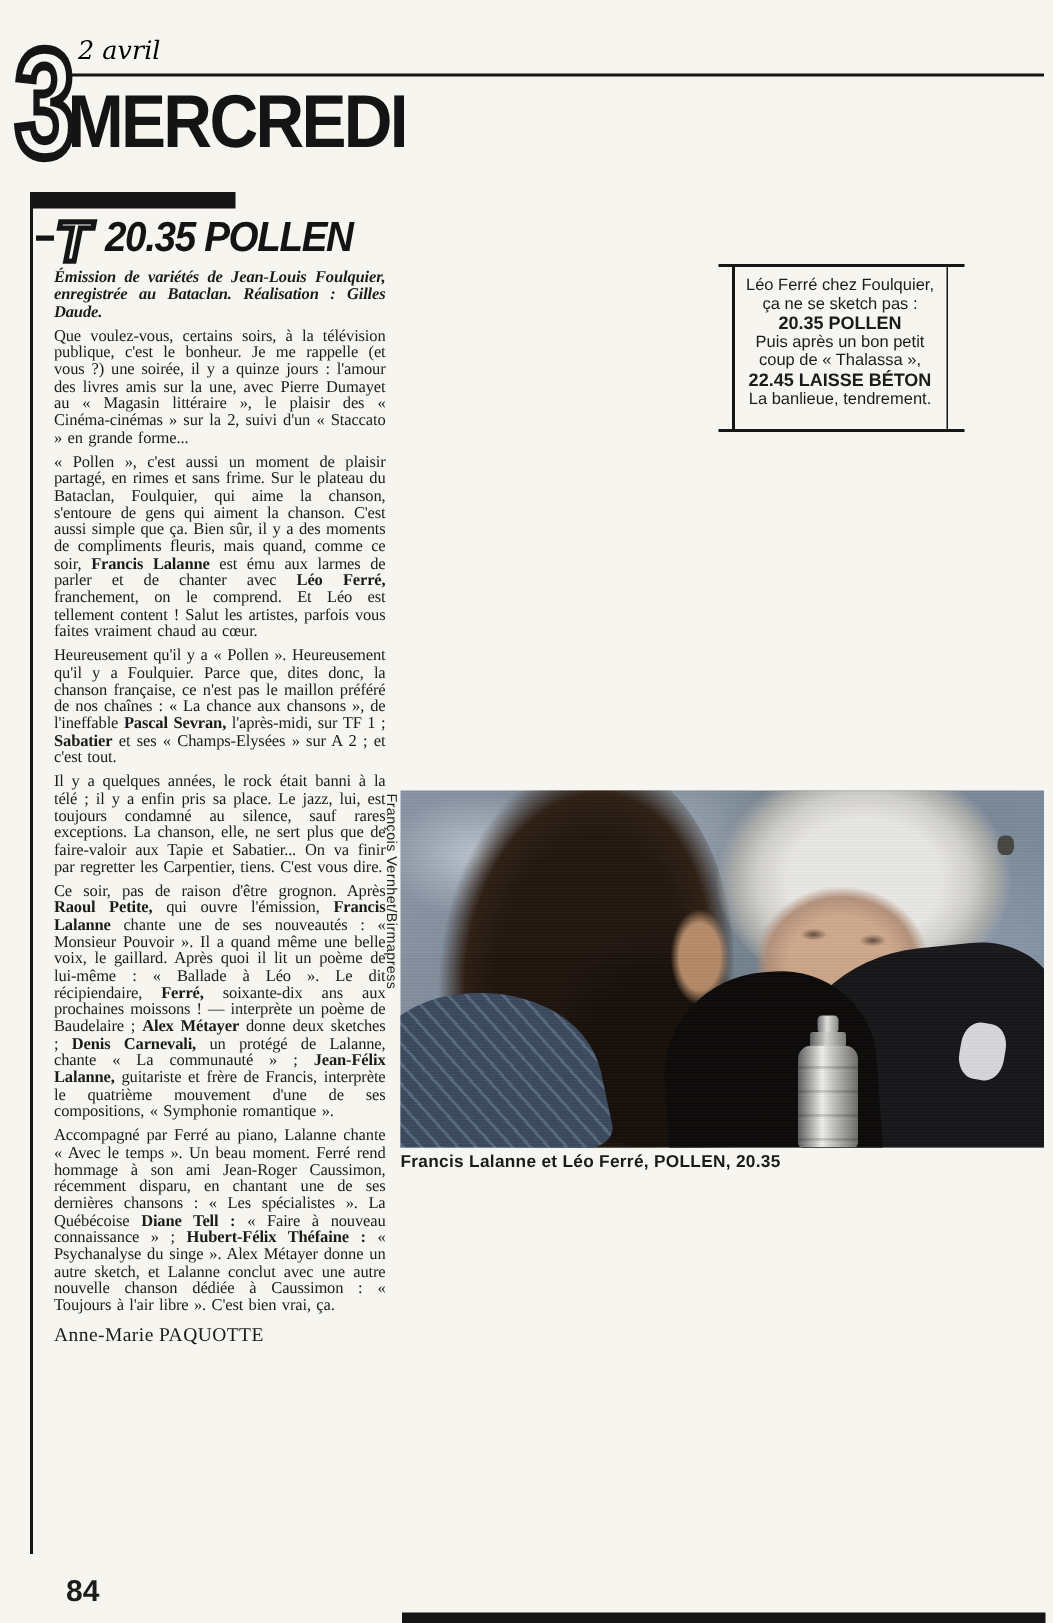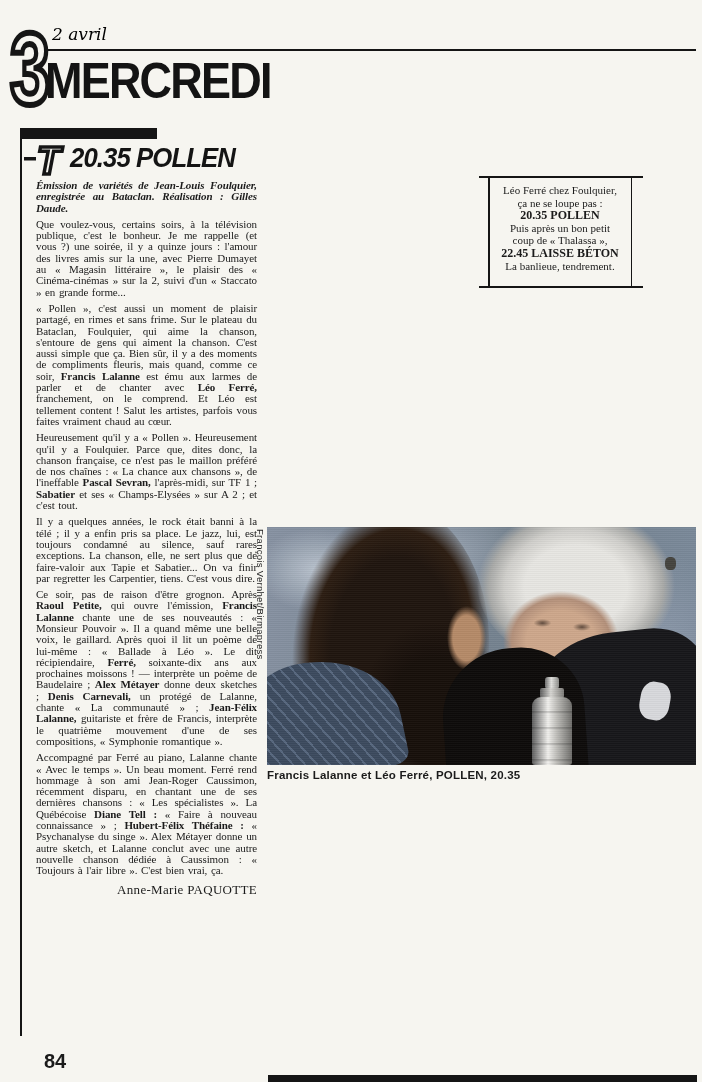--- a/index.html
+++ b/index.html
@@ -20,28 +20,28 @@
   .v-rule{position:absolute;left:20px;top:128px;width:2px;height:908px;background:#151515;}
   .title-row{position:absolute;left:24px;top:141px;display:flex;align-items:flex-start;gap:2px;}
   .tlogo{width:44px;height:40px;flex:0 0 auto;}
   .prog-title{margin:0;font-size:28px;font-style:italic;font-weight:bold;letter-spacing:-1px;
               transform:scaleX(0.92);transform-origin:left top;line-height:34px;color:#141414;}
   
   .article{position:absolute;left:36px;top:180px;width:221px;font-family:Liberation Serif, serif;}
   .article p{margin:0 0 5px;font-size:11px;line-height:11.3px;text-align:justify;
              letter-spacing:-0.1px;word-spacing:1px;}
   .article p.lead{font-style:italic;font-weight:bold;}
-  .byline{margin-top:0;text-align:right;font-size:13px;letter-spacing:0.3px;}
+  .byline{margin-top:0;text-align:left;font-size:13px;letter-spacing:0.3px;}
   
   .hbox{position:absolute;left:479px;top:176px;width:164px;height:108px;
         border-top:2px solid #151515;border-bottom:2px solid #151515;}
   .hbox .vl{position:absolute;top:0;bottom:0;width:1.5px;background:#151515;}
   .hbox .vl.left{left:9px;} .hbox .vl.right{right:11px;}
   .hbox-text{position:absolute;left:12px;right:14px;top:6px;text-align:center;}
-  .hbox-text .line{font-size:11px;line-height:12.6px;font-family:Liberation Serif, serif;}
+  .hbox-text .line{font-size:11px;line-height:12.6px;}
   .hbox-text .line.bold{font-weight:bold;font-size:12px;}
   
   .photo{position:absolute;left:267px;top:527px;width:429px;height:238px;overflow:hidden;
     background:
       radial-gradient(90px 60px at 12% 18%, rgba(195,204,214,.85), transparent 70%),
       radial-gradient(120px 80px at 40% 12%, rgba(170,181,194,.7), transparent 70%),
       radial-gradient(100px 140px at 92% 55%, #8d9aab, transparent 75%),
       linear-gradient(100deg,#8792a2,#75828f 50%,#7b8a9b);}
   .photo>div{position:absolute;}
   .ph-hair1{left:6%;top:-10%;width:46%;height:120%;border-radius:45% 55% 40% 50%;
@@ -120,21 +120,21 @@
     <p>Ce soir, pas de raison d'être grognon. Après <b>Raoul Petite,</b> qui ouvre l'émission, <b>Francis Lalanne</b> chante une de ses nouveautés : « Monsieur Pouvoir ». Il a quand même une belle voix, le gaillard. Après quoi il lit un poème de lui-même : « Ballade à Léo ». Le dit récipiendaire, <b>Ferré,</b> soixante-dix ans aux prochaines moissons ! — interprète un poème de Baudelaire ; <b>Alex Métayer</b> donne deux sketches ; <b>Denis Carnevali,</b> un protégé de Lalanne, chante « La communauté » ; <b>Jean-Félix Lalanne,</b> guitariste et frère de Francis, interprète le quatrième mouvement d'une de ses compositions, « Symphonie romantique ».</p>
     <p>Accompagné par Ferré au piano, Lalanne chante « Avec le temps ». Un beau moment. Ferré rend hommage à son ami Jean-Roger Caussimon, récemment disparu, en chantant une de ses dernières chansons : « Les spécialistes ». La Québécoise <b>Diane Tell :</b> « Faire à nouveau connaissance » ; <b>Hubert-Félix Théfaine :</b> « Psychanalyse du singe ». Alex Métayer donne un autre sketch, et Lalanne conclut avec une autre nouvelle chanson dédiée à Caussimon : « Toujours à l'air libre ». C'est bien vrai, ça.</p>
     <div class="byline">Anne-Marie PAQUOTTE</div>
   </div>
 
   <aside class="hbox">
     <div class="vl left"></div>
     <div class="vl right"></div>
     <div class="hbox-text">
       <div class="line">Léo Ferré chez Foulquier,</div>
-      <div class="line">ça ne se loupe pas :</div>
+      <div class="line">ça ne se sketch pas :</div>
       <div class="line bold">20.35 POLLEN</div>
       <div class="line">Puis après un bon petit</div>
       <div class="line">coup de « Thalassa »,</div>
       <div class="line bold">22.45 LAISSE BÉTON</div>
       <div class="line">La banlieue, tendrement.</div>
     </div>
   </aside>
 
   <figure class="photo" style="margin:0">
     <div class="ph-hair1"></div>

